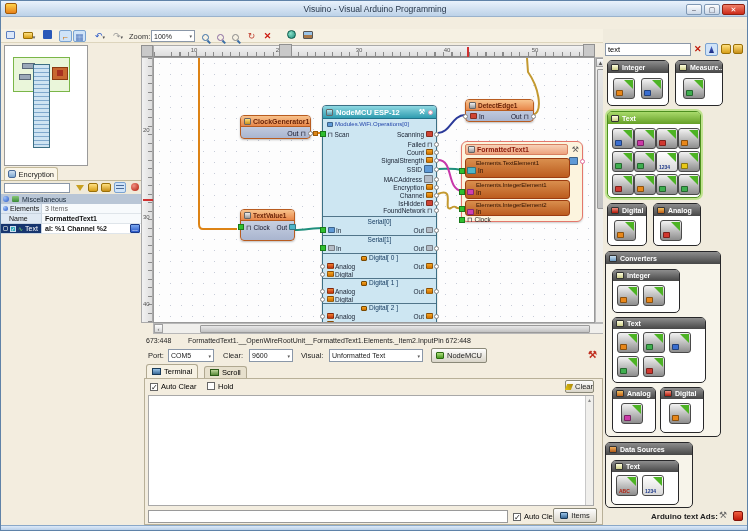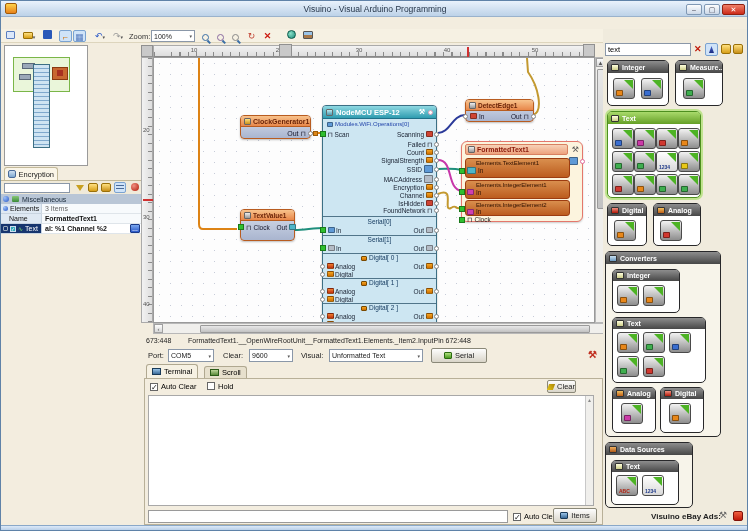--- a/index.html
+++ b/index.html
@@ -501,21 +501,21 @@
         <span>9600</span>
         <span class="dd">▾</span>
       </div>
     <span class="abs" style="left:160px;top:4px">Visual:</span>
     <div class="combo" style="left:188px;top:2px;width:94px;height:13px">
         <span>Unformatted Text</span>
         <span class="dd">▾</span>
       </div>
     <div class="btn abs" style="left:290px;top:1px;width:56px;height:15px">
       <span style="width:8px;height:7px;background:linear-gradient(#b0e080,#4a9a20);border:1px solid #2a6a10;border-radius:1px"></span>
-      <span>Serial</span>
+      <span>NodeMCU</span>
     </div>
     <span class="abs" style="left:447px;top:2px;color:#c03020;font-weight:bold;font-size:10px">⚒</span>
   </div>
 
   <div class="tab" style="left:145px;top:363px;height:14px;background:#f6f1e3;z-index:2">
     <span style="width:9px;height:7px;background:linear-gradient(#9ac4e8,#3a6a98);border:1px solid #1a3a58"></span>
     <span>Terminal</span>
   </div>
   <div class="tab" style="left:203px;top:365px;height:12px;background:#e7e0cd">
     <span style="width:9px;height:7px;background:linear-gradient(#bcd49a,#5a8a3a);border:1px solid #2a5a18"></span>
@@ -524,21 +524,21 @@
 
   <div class="termpanel">
     <div class="abs" style="left:5px;top:3px;display:flex;align-items:center;gap:3px;font-size:7.5px">
       <span class="cb">✓</span>
       <span>Auto Clear</span>
     </div>
     <div class="abs" style="left:62px;top:3px;display:flex;gap:3px;font-size:7.5px">
       <span class="cb"></span>
       <span>Hold</span>
     </div>
-    <div class="btn abs" style="left:402px;top:1px;width:29px;height:13px">
+    <div class="btn abs" style="left:420px;top:1px;width:29px;height:13px">
       <span style="width:8px;height:6px;background:linear-gradient(45deg,#e8c818,#a88408);transform:skewX(-20deg)"></span>
       <span>Clear</span>
     </div>
     <div class="termout"><span></span>
       <div class="abs" style="right:0;top:0;width:8px;height:109px;background:#f0efec;border-left:1px solid #c8c8c8">
         <span class="abs" style="left:1px;top:1px;font-size:5px;color:#888">▲</span>
       </div>
     </div>
     <input class="abs" style="left: 3px; top: 131px; width: 360px; height: 13px; border: 1px solid rgb(154, 154, 154); font-size: 7.5px; padding: 0px 2px;" value="">
     <div class="abs" style="left:368px;top:133px;display:flex;align-items:center;gap:3px;font-size:7.5px">
@@ -714,19 +714,19 @@
           </div>
         <div class="pic" style="left:4px;top:14px">
             <span class="pictext" style="color:#b02010">ABC</span>
           </div>
         <div class="pic lite" style="left:30px;top:14px">
             <span class="pictext">1234</span>
           </div>
       </div>
     </div>
 
-    <div class="abs" style="left:48px;top:483px;font-size:8px;font-weight:bold;color:#222">Visuino eBay Ads:</div>
+    <div class="abs" style="left:48px;top:483px;font-size:8px;font-weight:bold;color:#222">Arduino text Ads:</div>
     <span class="abs" style="left:116px;top:481px;font-size:9px;color:#666">⚒</span>
     <span class="abs" style="left:130px;top:482px;width:10px;height:10px;background:linear-gradient(#f06040,#c01808);border-radius:2px;border:1px solid #801008"></span>
   </div>
 
   <div class="abs" style="left:0;top:524px;width:748px;height:7px;background:linear-gradient(#dce9f8,#a8c4e2);border-top:1px solid #8aa8c8"></div>
 </div>
 
 </body></html>

